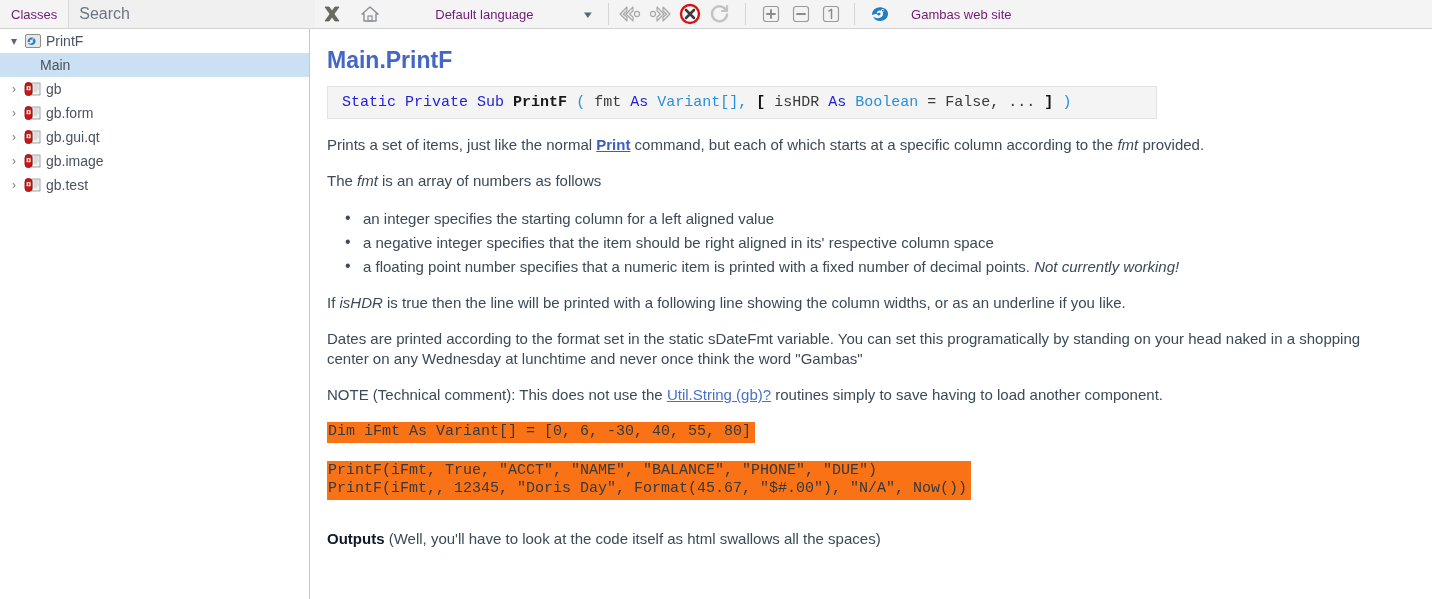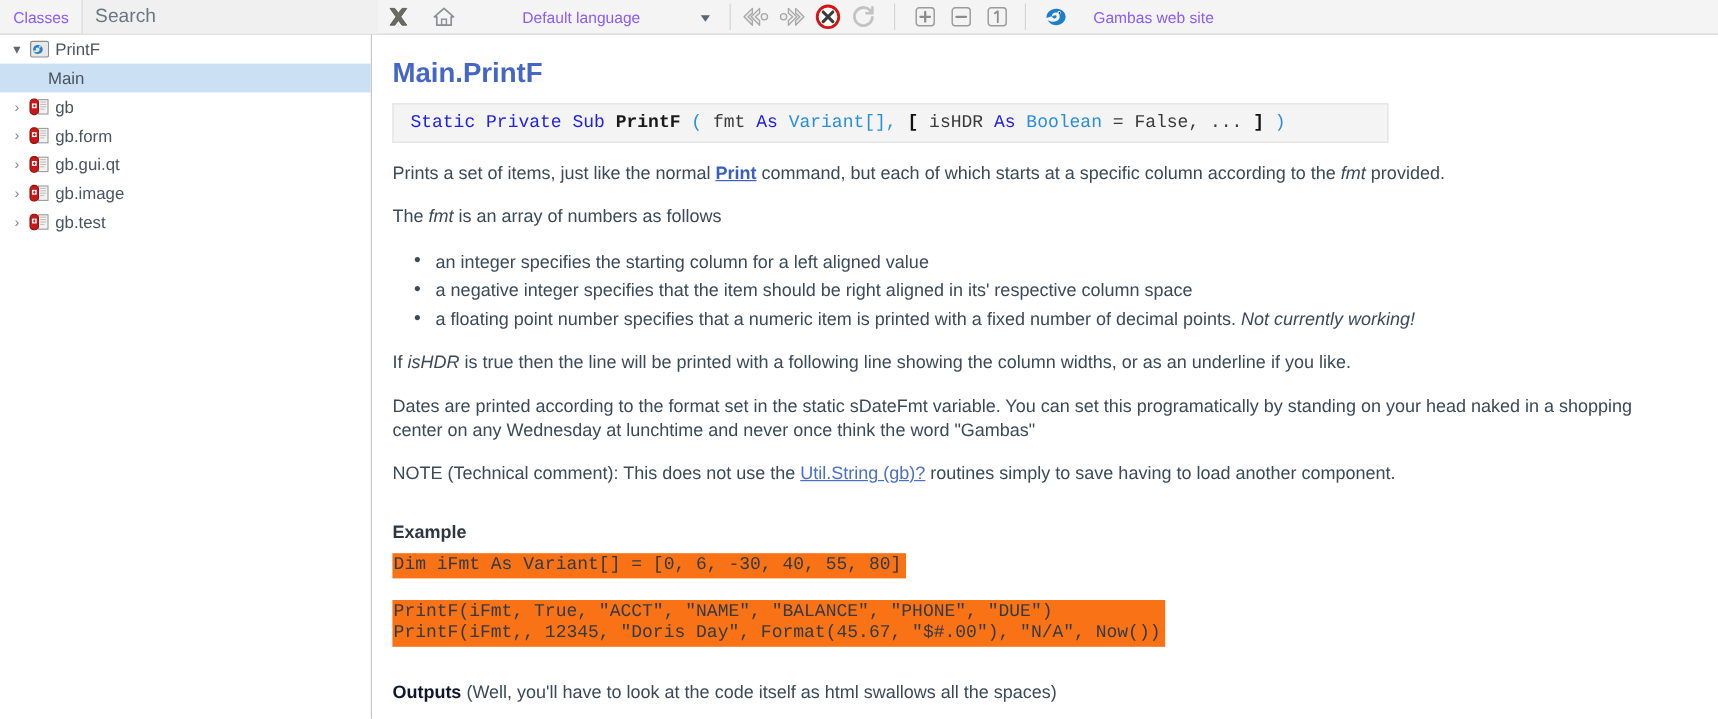--- a/index.html
+++ b/index.html
@@ -14,21 +14,21 @@
 
   
   #toolbar {
     position: absolute; left: 0; top: 0;
     width: 1432px; height: 29px;
     background: #f4f4f4;
     border-bottom: 1px solid #d2d2d2;
     display: flex; align-items: center;
   }
   .tb-label {
-    font-size: 13px; color: #8b5cf6;
+    font-size: 13px; color: #701a75;
     padding: 0 11px;
     white-space: nowrap;
   }
   #classes-btn {
     height: 28px; display: flex; align-items: center;
     border-right: 1px solid #d8d8d8;
   }
   #search-wrap {
     height: 28px; width: 246px;
     background: #f0f0f0;
@@ -364,21 +364,20 @@
       <li><span>a negative integer specifies that the item should be right aligned in its' respective column space</span></li>
       <li><span>a floating point number specifies that a numeric item is printed with a fixed number of decimal points. </span><em class="itb">Not currently working!</em></li>
     </ul>
 
   <p class="para"><span>If </span><em class="it">isHDR</em><span> is true then the line will be printed with a following line showing the column widths, or as an underline if you like.</span></p>
 
   <p class="para">Dates are printed according to the format set in the static sDateFmt variable. You can set this programatically by standing on your head naked in a shopping center on any Wednesday at lunchtime and never once think the word "Gambas"</p>
 
   <p class="para"><span>NOTE (Technical comment): This does not use the </span><a class="lnk2" href="#">Util.String (gb)?</a><span> routines simply to save having to load another component.</span></p>
 
-  <h3 class="section">Example</h3>
 
   <div><span class="codeblock">Dim iFmt As Variant[] = [0, 6, -30, 40, 55, 80]</span></div>
   <div class="code-gap"></div>
   <div><span class="codeblock">PrintF(iFmt, True, "ACCT", "NAME", "BALANCE", "PHONE", "DUE")
 PrintF(iFmt,, 12345, "Doris Day", Format(45.67, "$#.00"), "N/A", Now())</span></div>
 
   <p class="outputs"><b>Outputs</b><span> (Well, you'll have to look at the code itself as html swallows all the spaces)</span></p>
 </div>
 
 </body></html>

